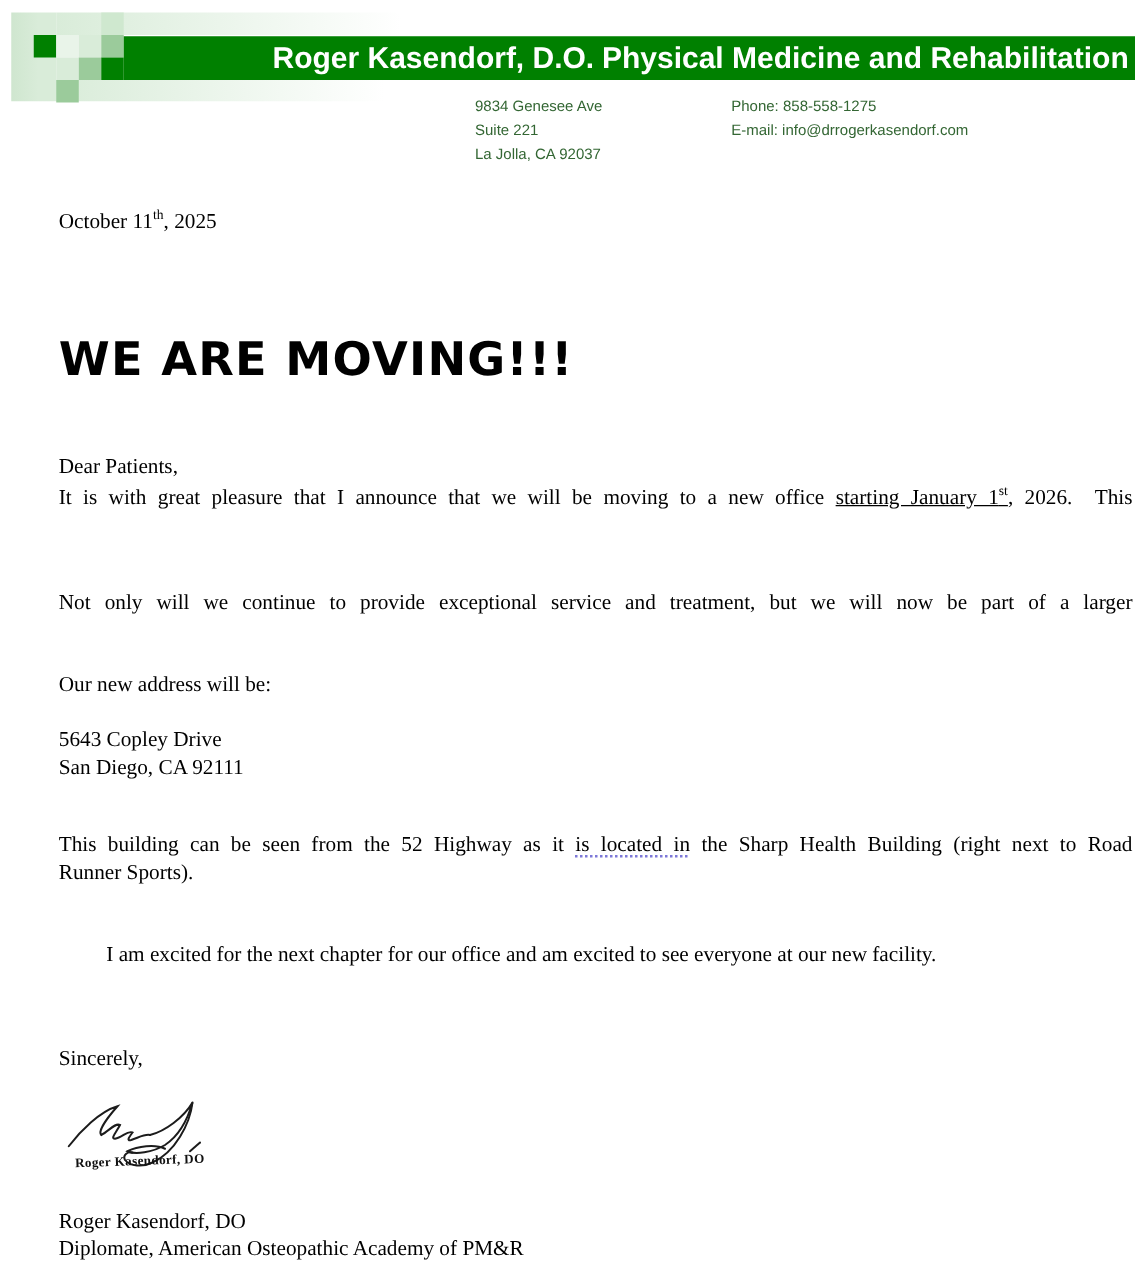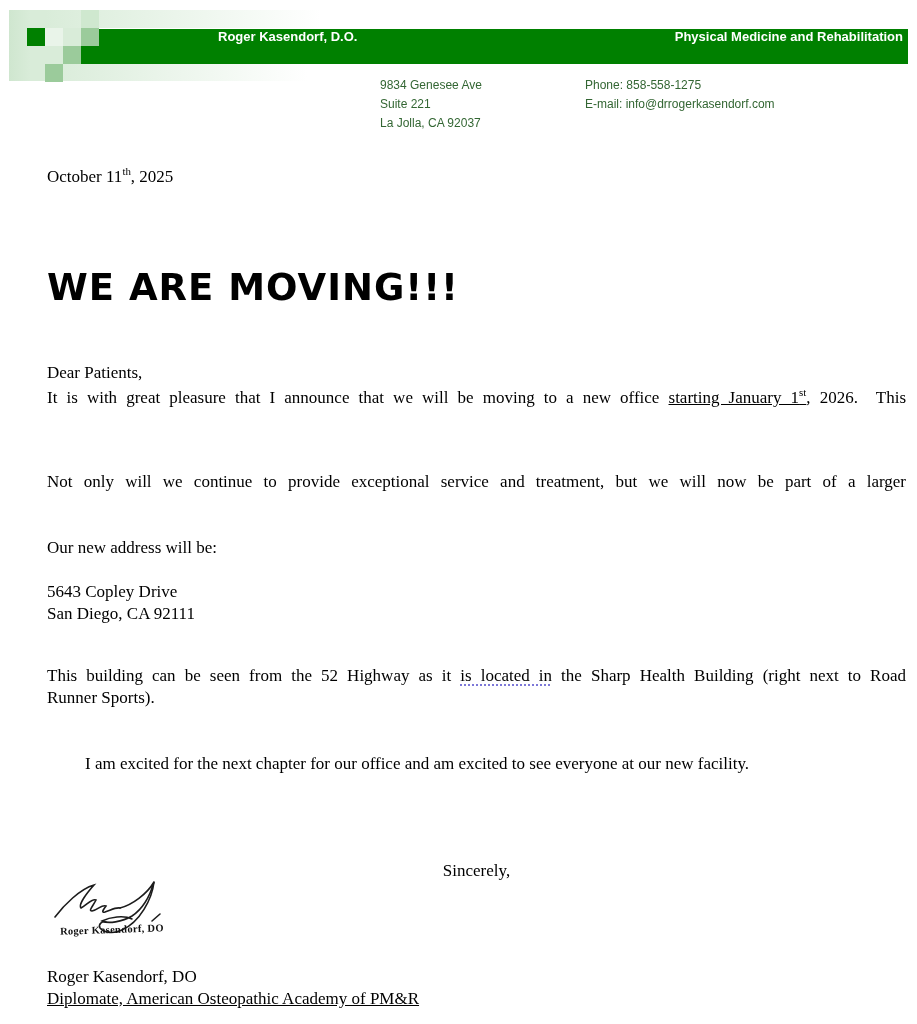--- a/index.html
+++ b/index.html
@@ -29,22 +29,22 @@
   .sq.s2{left:45px;top:28px;background:var(--square-lighter);}
   .sq.s3{left:63px;top:28px;background:var(--square-light);}
   .sq.s4{left:81px;top:28px;background:var(--square-medium);}
   .sq.s5{left:45px;top:46px;background:var(--square-light);}
   .sq.s6{left:63px;top:46px;background:var(--square-medium);}
   .sq.s7{left:81px;top:46px;background:var(--square-dark);}
   .sq.s8{left:45px;top:64px;background:var(--square-medium);}
   .sq.s9{left:81px;top:10px;background:#cfe8cf;}
   .lh-bar{
     position:absolute;left:99px;top:29px;width:809px;height:35px;
-    background:var(--bar-green);display:flex;
-    font-family:"Liberation Sans", sans-serif;font-weight:bold;font-size:13px;color:#fff;
+    background:var(--bar-green);display:flex;align-items:center;
+    font-family:"Liberation Sans", sans-serif;font-weight:bold;font-size:24px;color:#fff;
     white-space:nowrap;
   }
   .lh-bar .bar-name{margin-left:119px;}
   .lh-bar .bar-spec{margin-left:auto;margin-right:5px;}
   .lh-address,.lh-contact{
     position:absolute;top:76px;font-family:"Liberation Sans", sans-serif;
     font-size:12px;line-height:19px;color:var(--letterhead-text);
   }
   .lh-address{left:380px;}
   .lh-contact{left:585px;}
@@ -57,23 +57,23 @@
     font-family:"DejaVu Sans", sans-serif;font-weight:bold;font-size:37px;
     letter-spacing:1px;color:#000;
   }
   .greeting{top:362px;}
   .p1{top:387px;}
   .p2{top:471px;}
   .p3{top:537px;}
   .newaddr{top:581px;}
   .p4{top:665px;}
   .p5{top:753px;margin-left:38px;}
-  .closing{top:860px;text-align:center;}
+  .closing{top:836px;}
   .footer1{top:966px;}
-  .footer2{top:988px;text-decoration:underline;}
+  .footer2{top:988px;}
   .line{width:859px;}
   .just{text-align:justify;text-align-last:justify;}
   .u{text-decoration:underline;}
   .sup{font-size:64%;vertical-align:super;line-height:0;}
   .grammar{
     text-decoration:underline dotted var(--grammar-underline);
     text-decoration-thickness:2px;text-underline-offset:3px;
   }
   
   .sig-block{position:absolute;left:1px;top:877px;width:150px;height:66px;}

